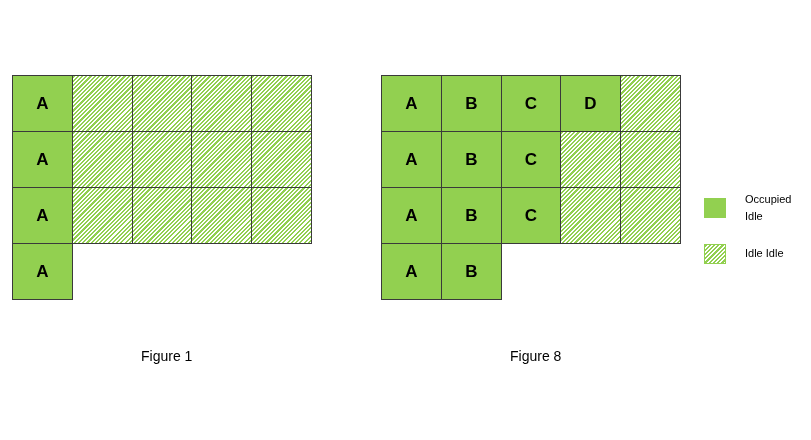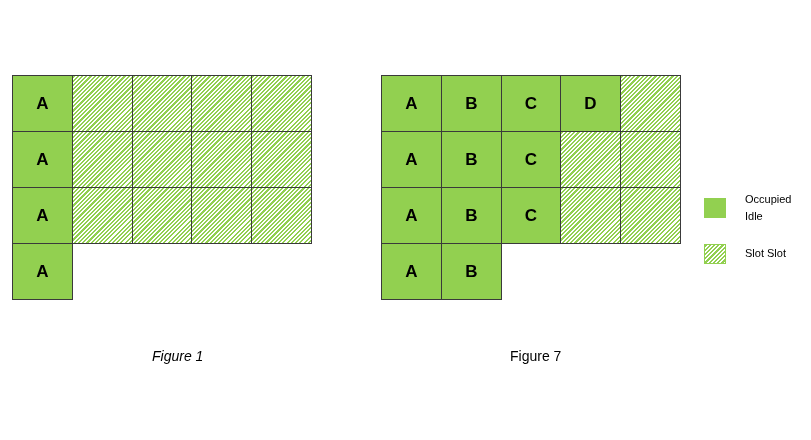--- a/index.html
+++ b/index.html
@@ -50,24 +50,24 @@
     <div class="cell idle" style="left: 620px; top: 131px; width: 61px; height: 57px;"></div>
     <div class="cell occupied" style="left: 381px; top: 187px; width: 61px; height: 57px;">A</div>
     <div class="cell occupied" style="left: 441px; top: 187px; width: 61px; height: 57px;">B</div>
     <div class="cell occupied" style="left: 501px; top: 187px; width: 60px; height: 57px;">C</div>
     <div class="cell idle" style="left: 560px; top: 187px; width: 61px; height: 57px;"></div>
     <div class="cell idle" style="left: 620px; top: 187px; width: 61px; height: 57px;"></div>
     <div class="cell occupied" style="left: 381px; top: 243px; width: 61px; height: 57px;">A</div>
     <div class="cell occupied" style="left: 441px; top: 243px; width: 61px; height: 57px;">B</div>
   </div>
 
-<div class="caption" style="left:152px; top:348px;font-style:italic;">Figure 1</div>
-<div class="caption" style="left:510px; top:348px;">Figure 7</div>
+<div class="caption" style="left:141px; top:348px;">Figure 1</div>
+<div class="caption" style="left:510px; top:348px;">Figure 8</div>
 
 <div>
   <div class="legend-swatch occupied" style="left:704px; top:198px;"></div>
   <div class="legend-label" style="left:745px; top:191px;">
     <div>Occupied</div>
     <div>Idle</div>
   </div>
   <div class="legend-swatch idle" style="left:704px; top:244px; border:1px solid #92d050;"></div>
-  <div class="legend-label" style="left:745px; top:245px;">Slot Slot</div>
+  <div class="legend-label" style="left:745px; top:245px;">Idle Idle</div>
 </div>
 
 </body></html>

